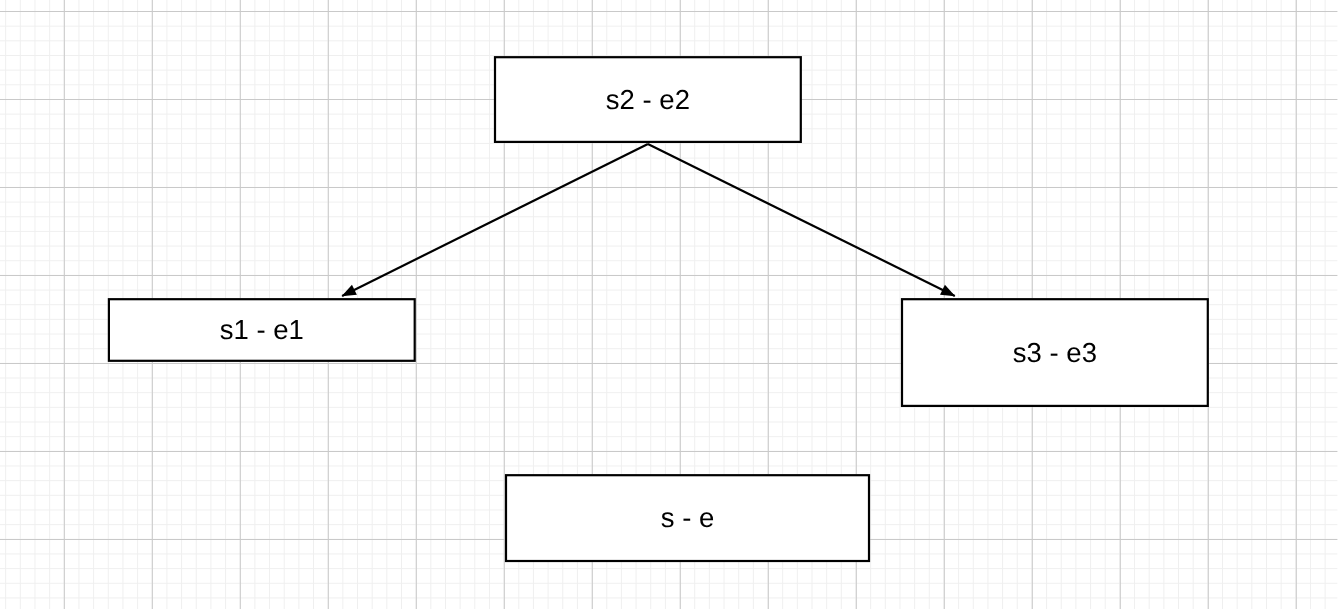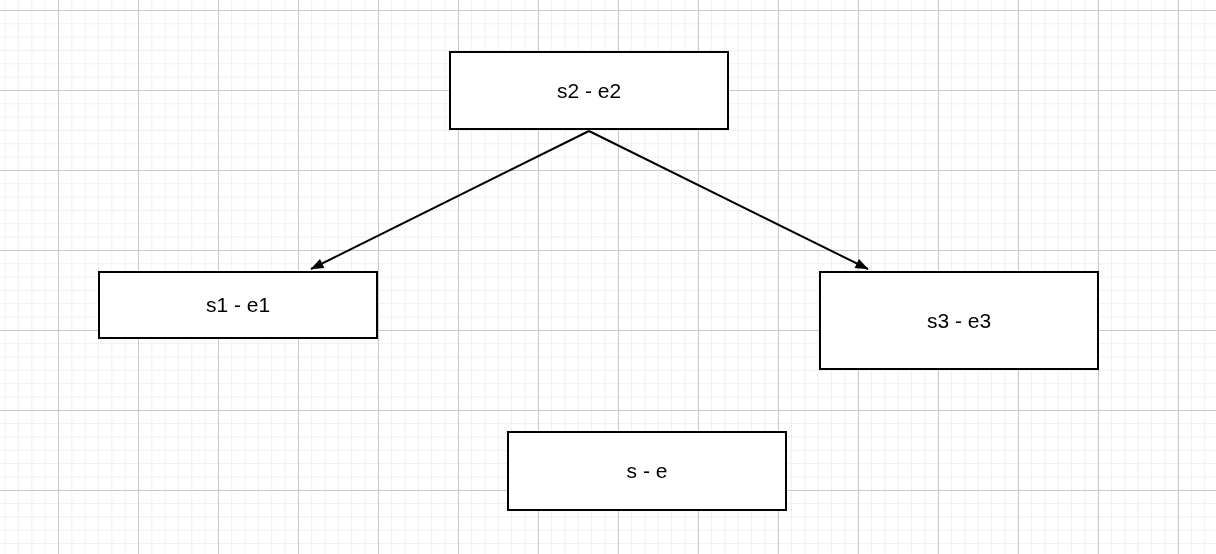--- a/index.html
+++ b/index.html
@@ -45,21 +45,21 @@
   .node {
     position: absolute;
     box-sizing: border-box;
     background: var(--node-fill, #ffffff);
     border: 2px solid var(--node-stroke, #000000);
     display: flex;
     align-items: center;
     justify-content: center;
   }
   .node-label {
-    font-size: 21px;
+    font-size: 25px;
     color: var(--node-text, #000000);
     white-space: nowrap;
     line-height: 1.2;
     text-align: center;
   }
 </style>
 </head>
 <body>
 
 <div id="canvas">
@@ -69,22 +69,22 @@
         <path id="arrowhead-path" d="M1,1 L14,6 L1,11 Z" fill="#000000"></path>
       </marker>
     </defs>
   <line x1="589" y1="131" x2="311" y2="269" stroke="#000000" marker-end="url(#arrowhead)"></line>
       <line x1="589" y1="131" x2="868" y2="269" stroke="#000000" marker-end="url(#arrowhead)"></line>
     </svg>
 
 <div class="node" style="left: 449px; top: 51px; width: 280px; height: 79px;">
       <span class="node-label">s2 - e2</span>
     </div>
-    <div class="node" style="left: 98px; top: 271px; width: 280px; height: 68px;">
+    <div class="node" style="left: 98px; top: 271px; width: 280px; height: 58px;">
       <span class="node-label">s1 - e1</span>
     </div>
     <div class="node" style="left: 819px; top: 271px; width: 280px; height: 99px;">
       <span class="node-label">s3 - e3</span>
     </div>
-    <div class="node" style="left: 459px; top: 431px; width: 280px; height: 80px; margin-left: 48px;">
+    <div class="node" style="left: 459px; top: 431px; width: 332px; height: 80px;">
       <span class="node-label">s - e</span>
     </div>
   </div>
 
 </body></html>

